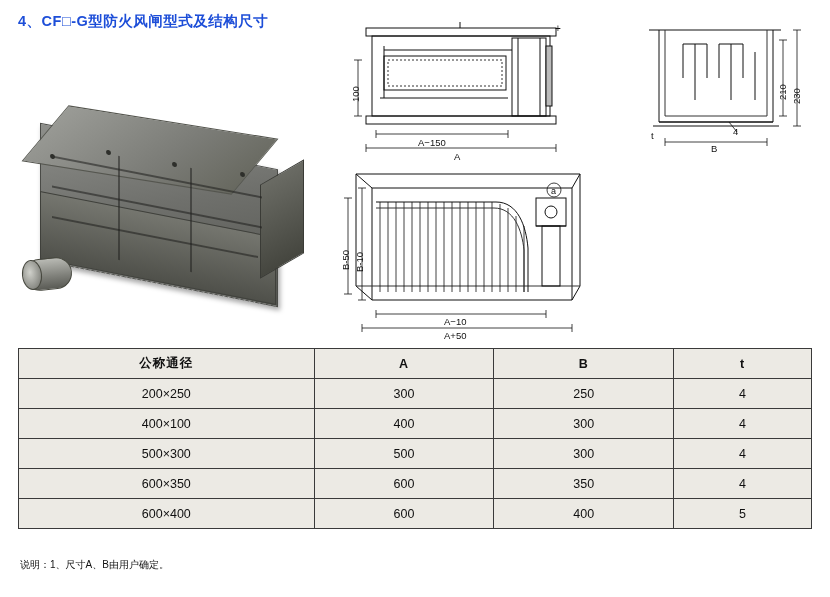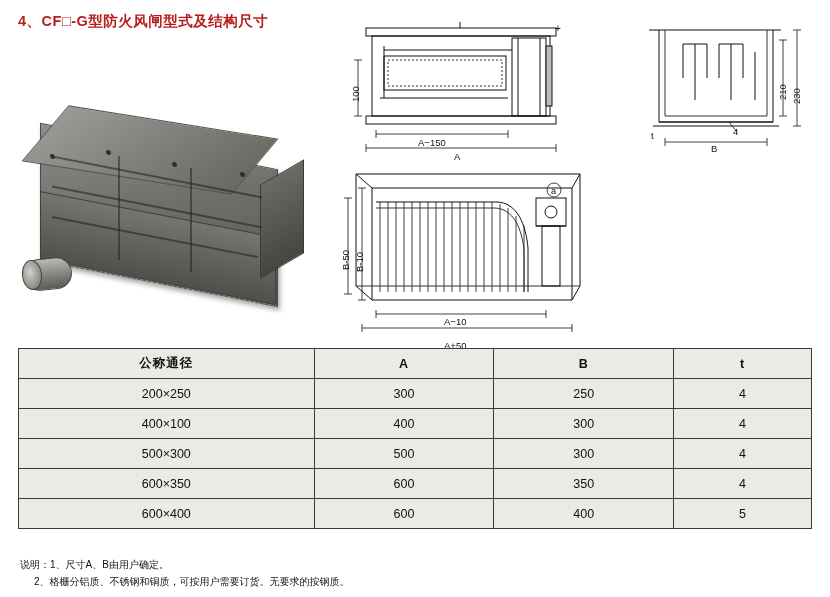--- a/index.html
+++ b/index.html
@@ -20,21 +20,21 @@
     left: 0; top: 0;
     width: 830px; height: 597px;
   }
   .title {
     position: absolute;
     left: 18px;
     top: 12px;
     font-size: 14.5px;
     font-weight: bold;
     letter-spacing: 0.5px;
-    color: #b91c1c;
+    color: #1d4ed8;
     white-space: nowrap;
   }
 
   
   .photo-wrap {
     position: absolute;
     left: 22px;
     top: 110px;
     width: 300px;
     height: 215px;
@@ -374,21 +374,21 @@
         <line x1="26" y1="160" x2="236" y2="160"></line>
         <line x1="26" y1="156" x2="26" y2="164"></line>
         <line x1="236" y1="156" x2="236" y2="164"></line>
       </g>
       <circle cx="218" cy="22" r="7" stroke="#111" fill="none" stroke-width="0.8"></circle>
       <text x="215" y="26" font-size="9" font-family="Liberation Sans, sans-serif" fill="#111">a</text>
     </svg>
     <div class="dim-label vert" style="left:4px; top:102px;">B-50</div>
     <div class="dim-label vert" style="left:18px; top:104px;">B-10</div>
     <div class="dim-label" style="left:108px; top:148px;">A−10</div>
-    <div class="dim-label" style="left:108px; top:172px;">A+50</div>
+    <div class="dim-label" style="left:108px; top:162px;">A+50</div>
   </div>
 
   <table class="spec">
     <colgroup>
         <col class="c1">
         <col class="c2">
         <col class="c3">
         <col class="c4">
       </colgroup>
     <thead>
@@ -428,16 +428,15 @@
         <td>600×400</td>
         <td>600</td>
         <td>400</td>
         <td>5</td>
       </tr>
     </tbody>
   </table>
 
   <div class="notes">
     <div>说明：1、尺寸A、B由用户确定。</div>
-    <div class="line2">2、格栅分铝质、不锈钢和铜质，可按用户需要订货。无要求的按钢质。</div>
   </div>
 
 </div>
 
 </body></html>

